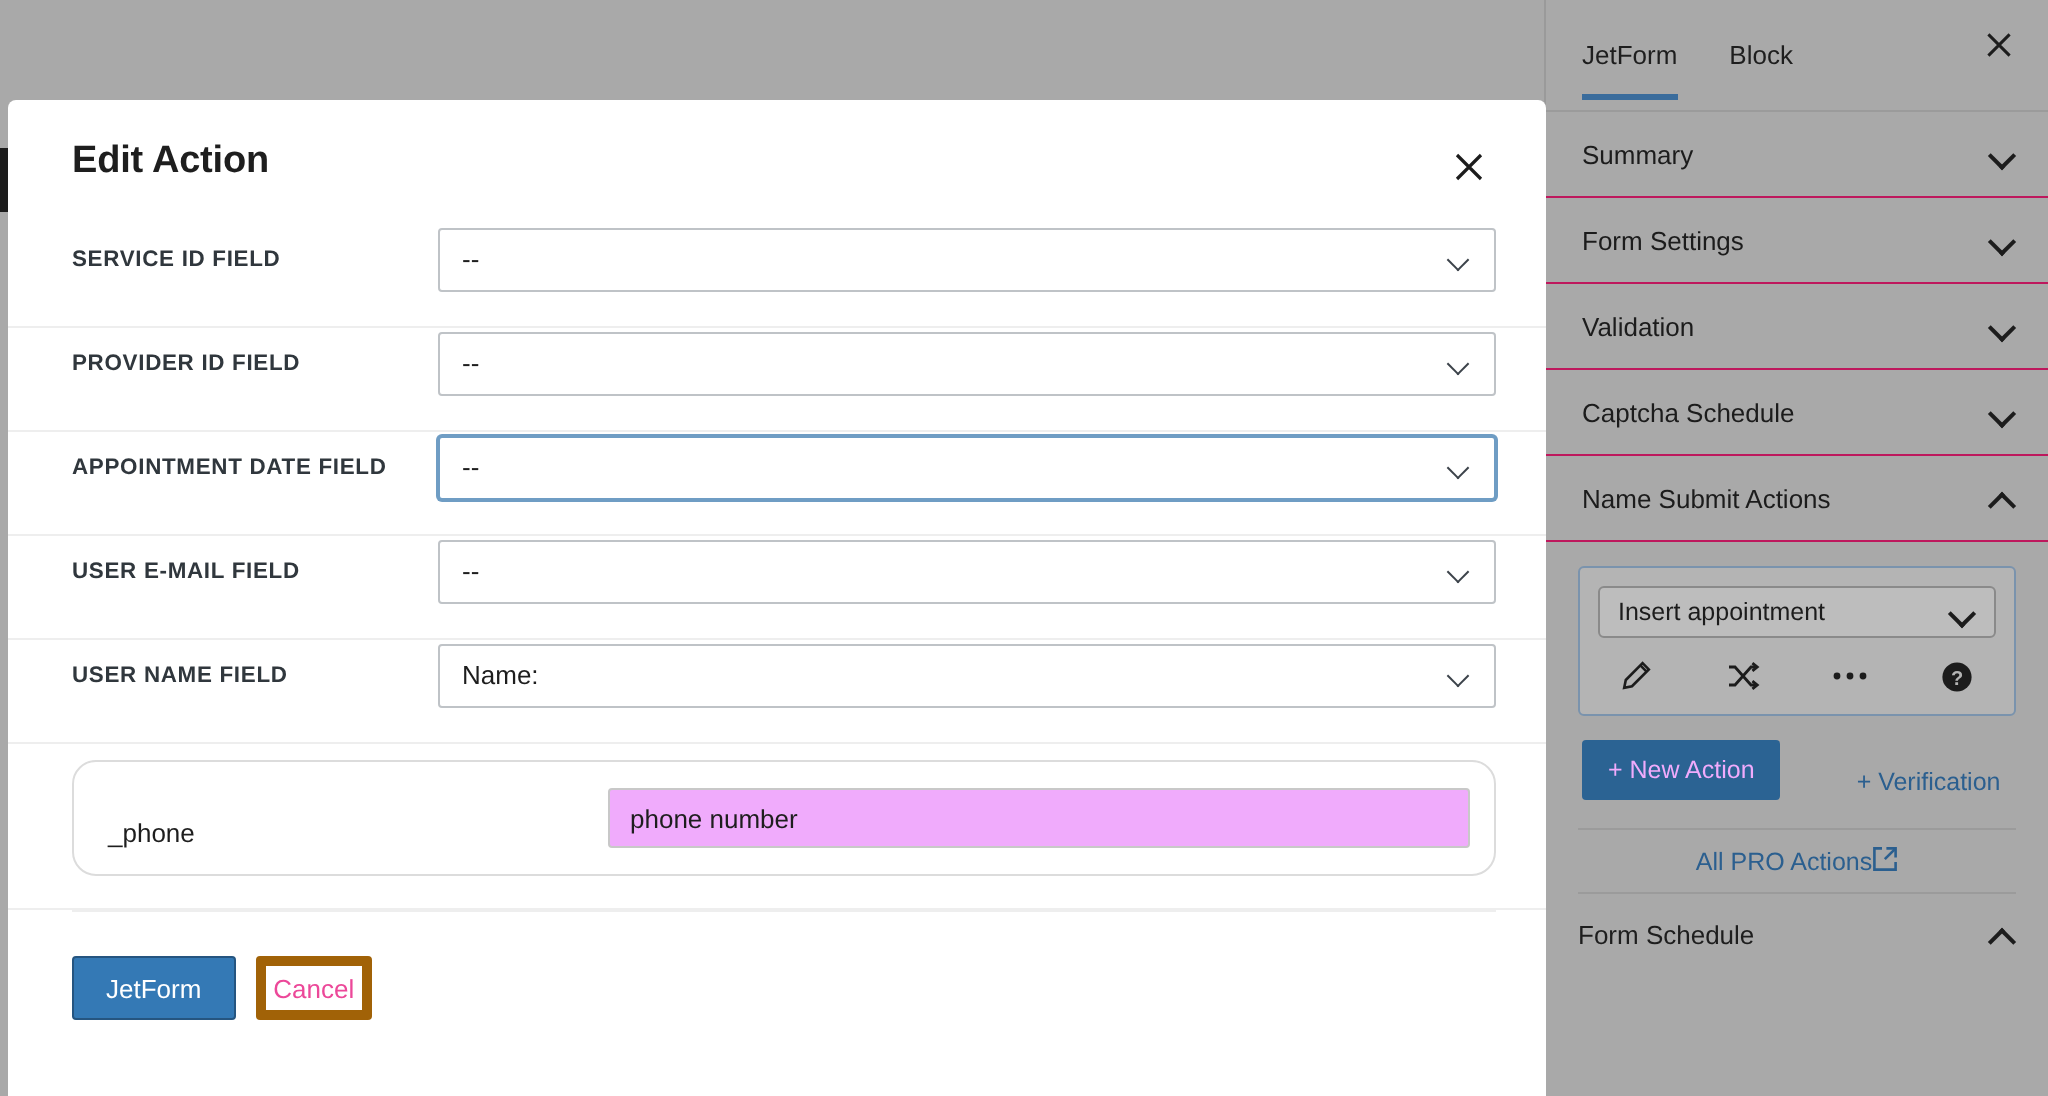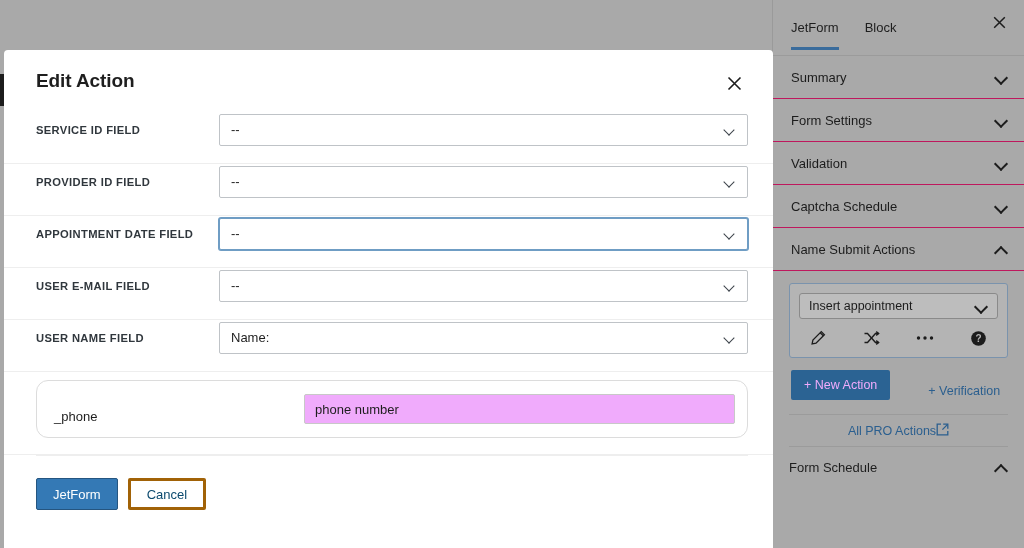--- a/index.html
+++ b/index.html
@@ -344,24 +344,24 @@
     color: #ffffff;
     height: 32px;
     padding: 0 16px;
     font-size: 13px;
     border-radius: 2px;
     font-family: "Liberation Sans", sans-serif;
     cursor: pointer;
   }
   .btn-cancel {
     background: #ffffff;
-    border: 3px solid #a16207;
-    color: #0c4a6e;
+    border: 5px solid #a16207;
+    color: #ec4899;
     height: 32px;
-    padding: 0 16px;
+    padding: 0 4px;
     font-size: 13px;
     border-radius: 2px;
     font-family: "Liberation Sans", sans-serif;
     cursor: pointer;
   }
 </style>
 </head>
 <body>
 
 <div id="screen">

